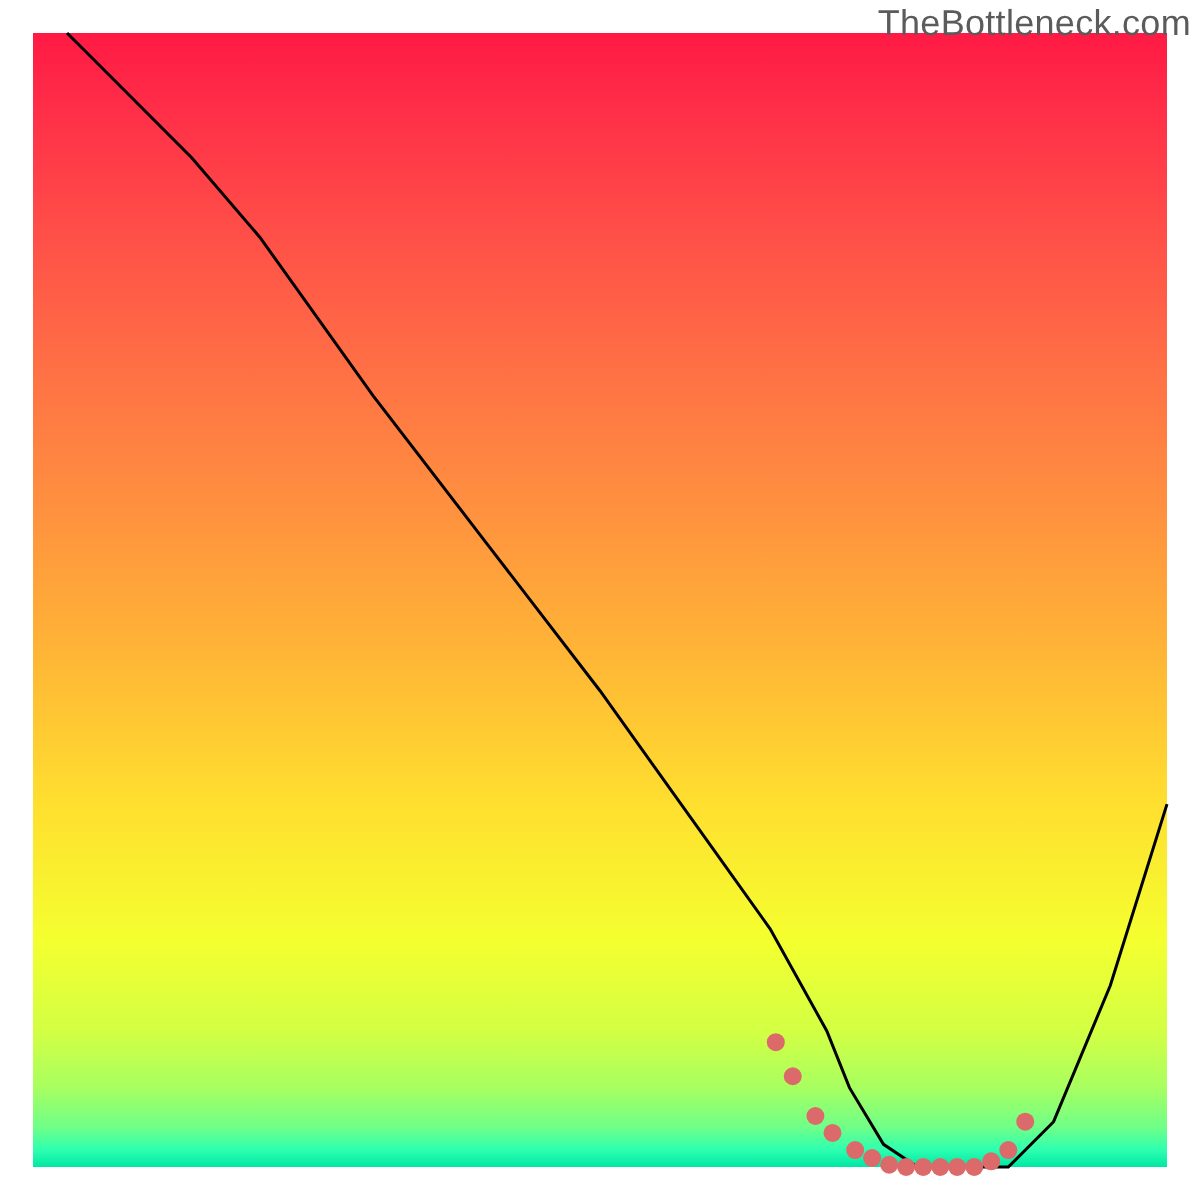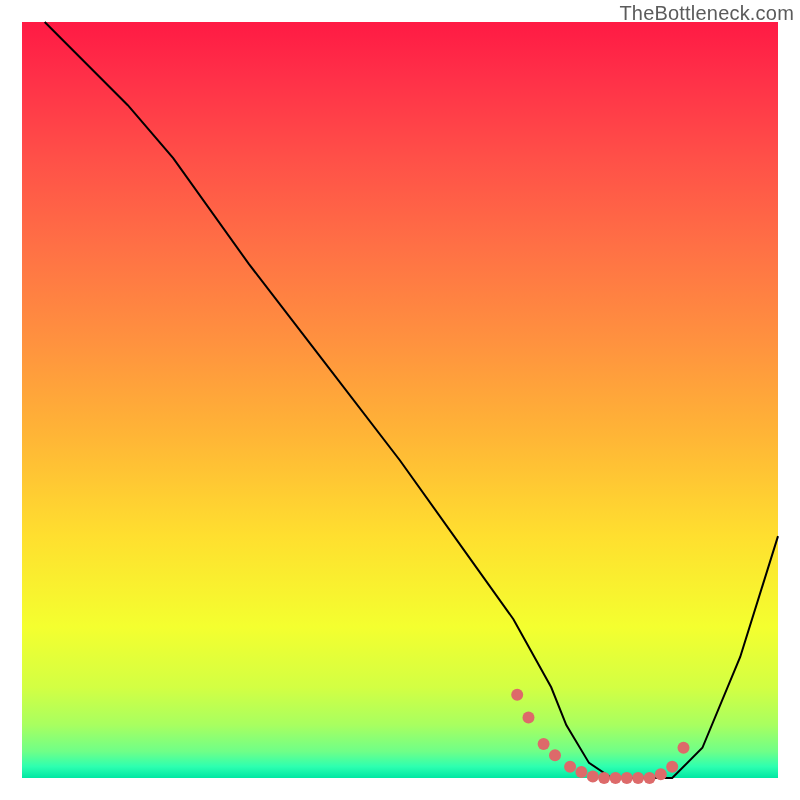--- a/index.html
+++ b/index.html
@@ -17,21 +17,21 @@
     top: 0;
     width: 800px;
     height: 800px;
     box-sizing: border-box;
   }
   .watermark {
     position: absolute;
     top: 2px;
     right: 6px;
     color: #5b5b5b;
-    font-size: 20px;
+    font-size: 24px;
     font-weight: 500;
     letter-spacing: 0.2px;
     z-index: 10;
     user-select: none;
   }
   svg {
     position: absolute;
     left: 0;
     top: 0;
     width: 800px;

